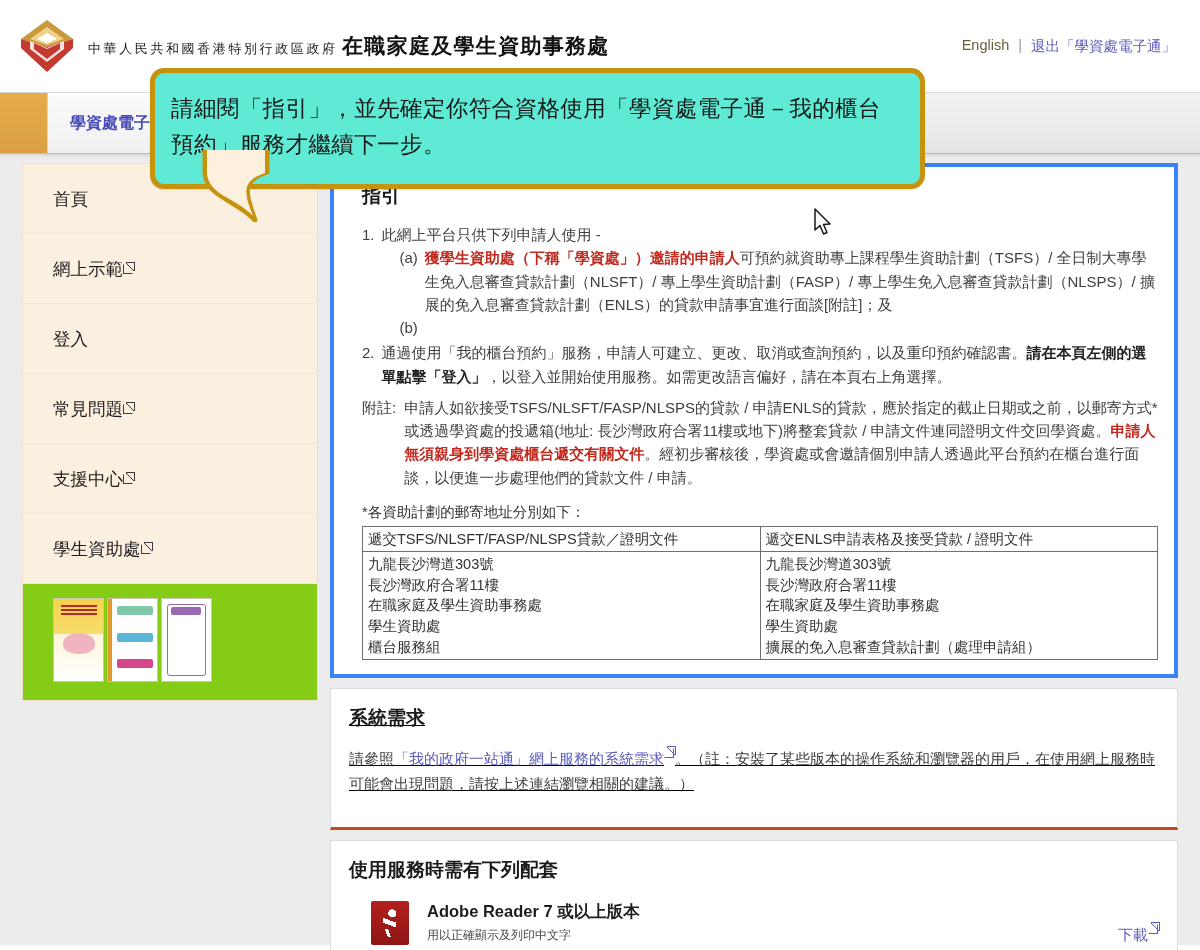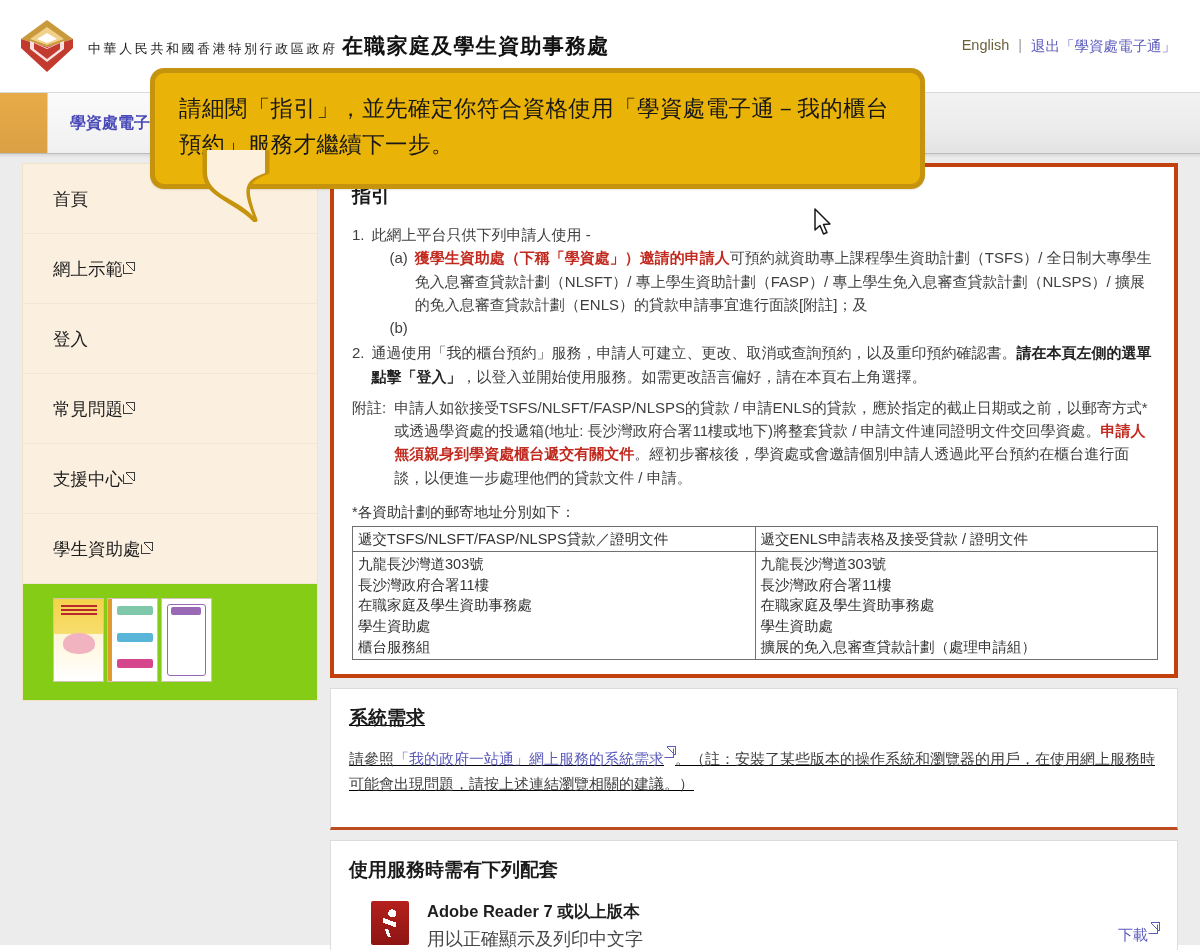--- a/index.html
+++ b/index.html
@@ -147,23 +147,23 @@
   }
 
   
   .main-col {
     flex: 1;
     padding: 9px 22px 0 12px;
     display: flex; flex-direction: column; gap: 10px;
     min-width: 0;
   }
   .panel-guidance {
-    border: 4px solid #c2410c;
+    border: 4px solid #3b82f6;
     background: #ffffff;
-    padding: 14px 16px 14px 18px;
+    padding: 14px 16px 14px 28px;
     position: relative;
   }
   .panel-title {
     font-size: 19px; font-weight: 700; color: #1b1b1b;
     margin: 2px 0 14px 0;
   }
   .olist { margin: 0; padding: 0; list-style: none; }
   .olist > li {
     display: flex; gap: 7px;
     font-size: 15px; color: #3f3f3f; line-height: 1.55;
@@ -233,32 +233,32 @@
       radial-gradient(circle at 70% 18%, #ffffff 0 4px, transparent 4px),
       linear-gradient(200deg, transparent 42%, #ffffff 42% 56%, transparent 56%);
   }
   .pdf-icon:after {
     content: "";
     position: absolute; left: 6px; bottom: 8px; width: 24px; height: 8px;
     background: linear-gradient(70deg, transparent 40%, #ffffff 40% 52%, transparent 52%);
   }
   .req-body { flex: 1; min-width: 0; }
   .req-name { font-size: 16.5px; font-weight: 700; color: #1e1e1e; }
-  .req-desc { font-size: 18px; color: #474747; margin-top: 4px; }
+  .req-desc { font-size: 12px; color: #474747; margin-top: 4px; }
   .req-link { margin-left: auto; font-size: 15px; color: #5b5bbd; text-decoration: none; white-space: nowrap; padding-top: 22px; }
 
   
   .callout {
     position: absolute;
     left: 150px; top: 68px;
     width: 775px;
-    background: #eab308;
+    background: #5eead4;
     border: 5px solid #c5930d;
     border-radius: 14px;
-    padding: 18px 24px 20px 24px;
+    padding: 18px 24px 20px 16px;
     z-index: 40;
     box-shadow: 0 1px 2px rgba(0,0,0,0.10);
   }
   .callout-text {
     font-size: 22.5px; color: #171717; line-height: 1.62;
     letter-spacing: 0.4px;
   }
   
   .callout-tail-outer, .callout-tail-inner { position: absolute; z-index: 41; }
   .callout-tail-outer {

